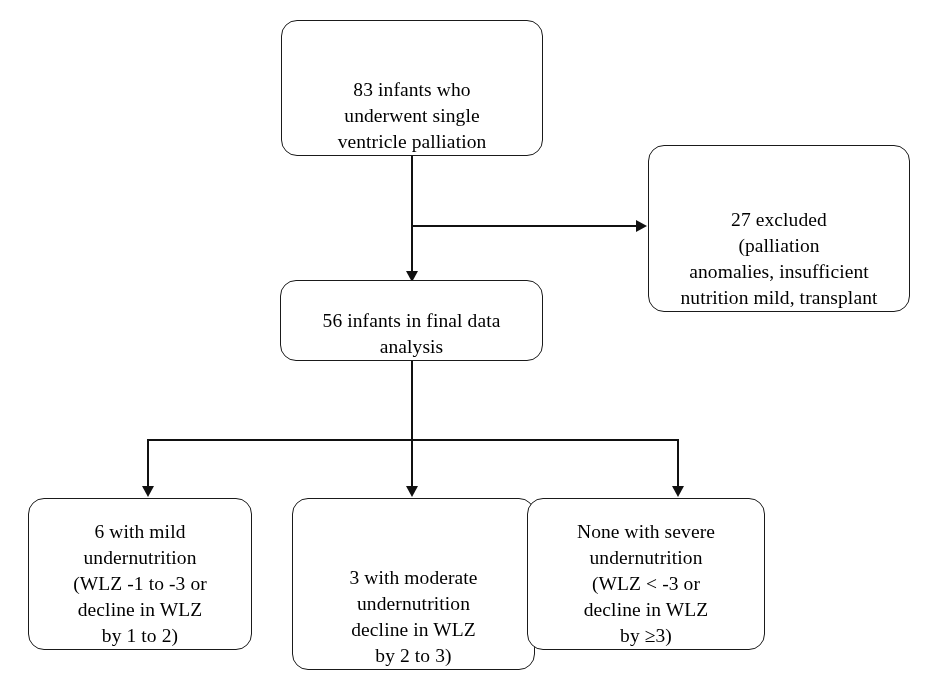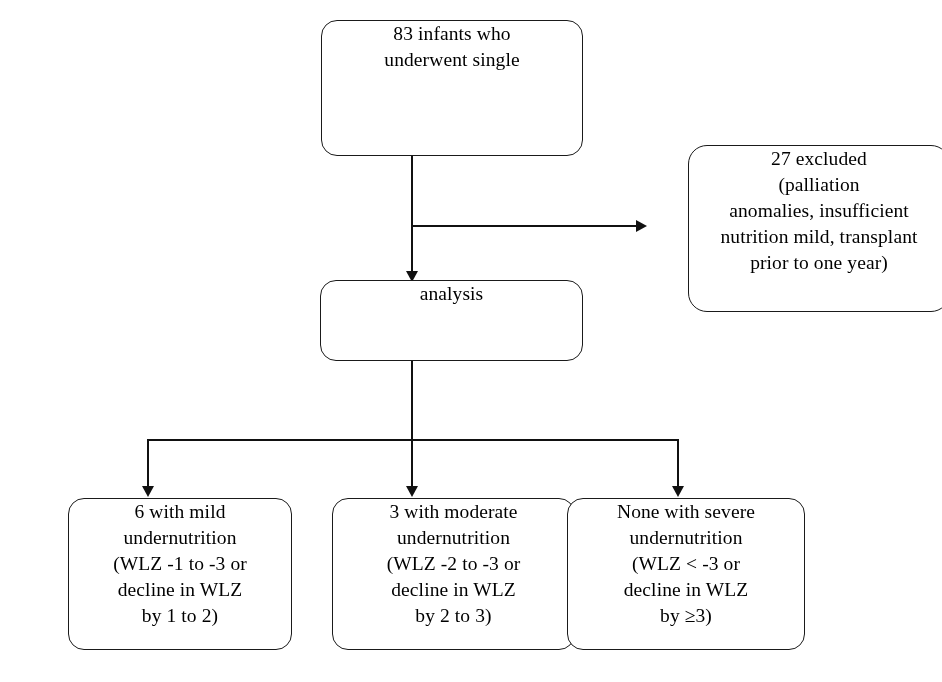--- a/index.html
+++ b/index.html
@@ -20,37 +20,36 @@
   }
   .node {
     position: absolute;
     box-sizing: border-box;
     border: 1.6px solid #1a1a1a;
     border-radius: 16px;
     background: #ffffff;
     display: flex;
     flex-direction: column;
     align-items: center;
-    justify-content: flex-start;
+    justify-content: flex-end;
     text-align: center;
     font-size: 19.5px;
     line-height: 1.33;
     letter-spacing: 0.1px;
     z-index: 2;
-    margin-left: 40px;
   }
   .node .ln {
     display: block;
     white-space: nowrap;
   }
   #node-top      { left: 281px; top: 20px;  width: 262px; height: 136px; }
-  #node-excluded { left: 648px; top: 145px; width: 262px; height: 167px; border-radius: 19px; }
+  #node-excluded { left: 648px; top: 145px; width: 262px; height: 167px; }
   #node-final    { left: 280px; top: 280px; width: 263px; height: 81px;  }
   #node-mild     { left: 28px;  top: 498px; width: 224px; height: 152px; }
-  #node-moderate { left: 292px; top: 498px; width: 243px; height: 152px; }
+  #node-moderate { left: 292px; top: 498px; width: 243px; height: 172px; }
   #node-severe   { left: 527px; top: 498px; width: 238px; height: 152px; }
 
   
   .conn {
     position: absolute;
     background: #111111;
     z-index: 1;
   }
   .vline { width: 2.4px; }
   .hline { height: 2.4px; }
@@ -105,46 +104,46 @@
   <div class="conn vline" id="drop-left"></div>
   <div class="conn vline" id="drop-mid"></div>
   <div class="conn vline" id="drop-right"></div>
   <div class="arrow-down" id="arrow-left"></div>
   <div class="arrow-down" id="arrow-mid"></div>
   <div class="arrow-down" id="arrow-right"></div>
 
   <div class="node" id="node-top">
     <span class="ln">83 infants who</span>
     <span class="ln">underwent single</span>
+    <span class="ln">ventricle palliation</span>
   </div>
 
   <div class="node" id="node-excluded">
     <span class="ln">27 excluded</span>
     <span class="ln">(palliation</span>
     <span class="ln">anomalies, insufficient</span>
     <span class="ln">nutrition mild, transplant</span>
-    <span class="ln">prior to one year)</span>
   </div>
 
   <div class="node" id="node-final">
+    <span class="ln">56 infants in final data</span>
     <span class="ln">analysis</span>
   </div>
 
   <div class="node" id="node-mild">
     <span class="ln">6 with mild</span>
     <span class="ln">undernutrition</span>
     <span class="ln">(WLZ -1 to -3 or</span>
     <span class="ln">decline in WLZ</span>
     <span class="ln">by 1 to 2)</span>
   </div>
 
   <div class="node" id="node-moderate">
     <span class="ln">3 with moderate</span>
     <span class="ln">undernutrition</span>
-    <span class="ln">(WLZ -2 to -3 or</span>
     <span class="ln">decline in WLZ</span>
     <span class="ln">by 2 to 3)</span>
   </div>
 
   <div class="node" id="node-severe">
     <span class="ln">None with severe</span>
     <span class="ln">undernutrition</span>
     <span class="ln">(WLZ &lt; -3 or</span>
     <span class="ln">decline in WLZ</span>
     <span class="ln">by ≥3)</span>

